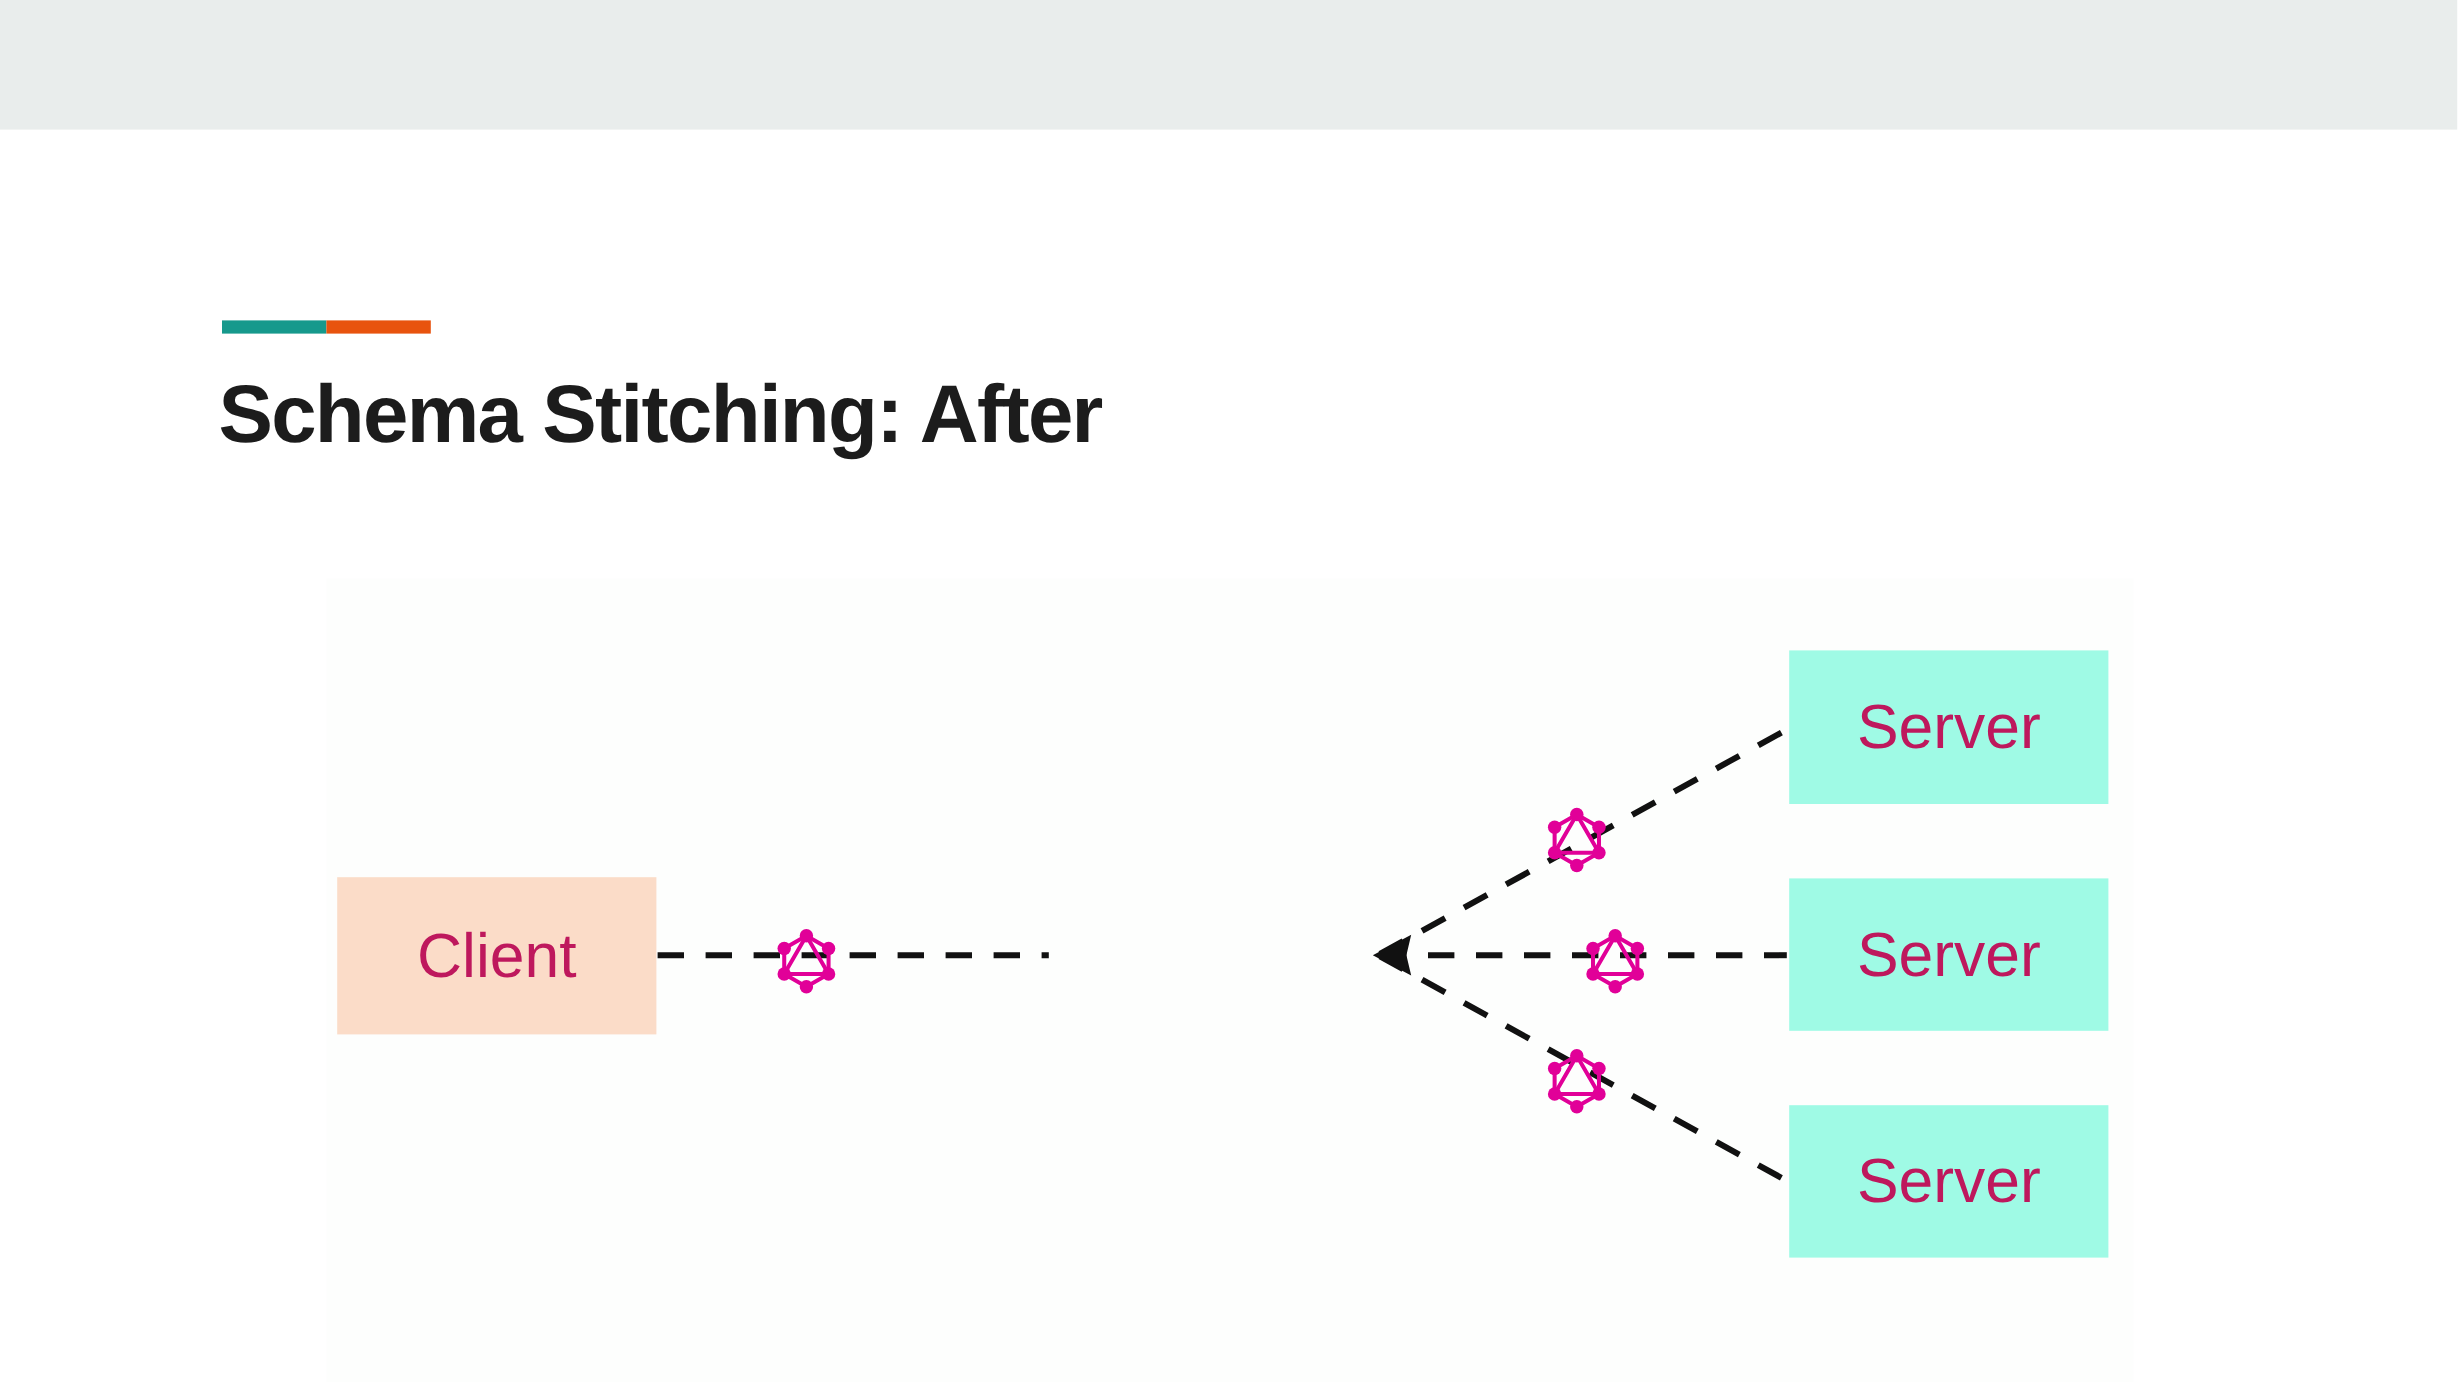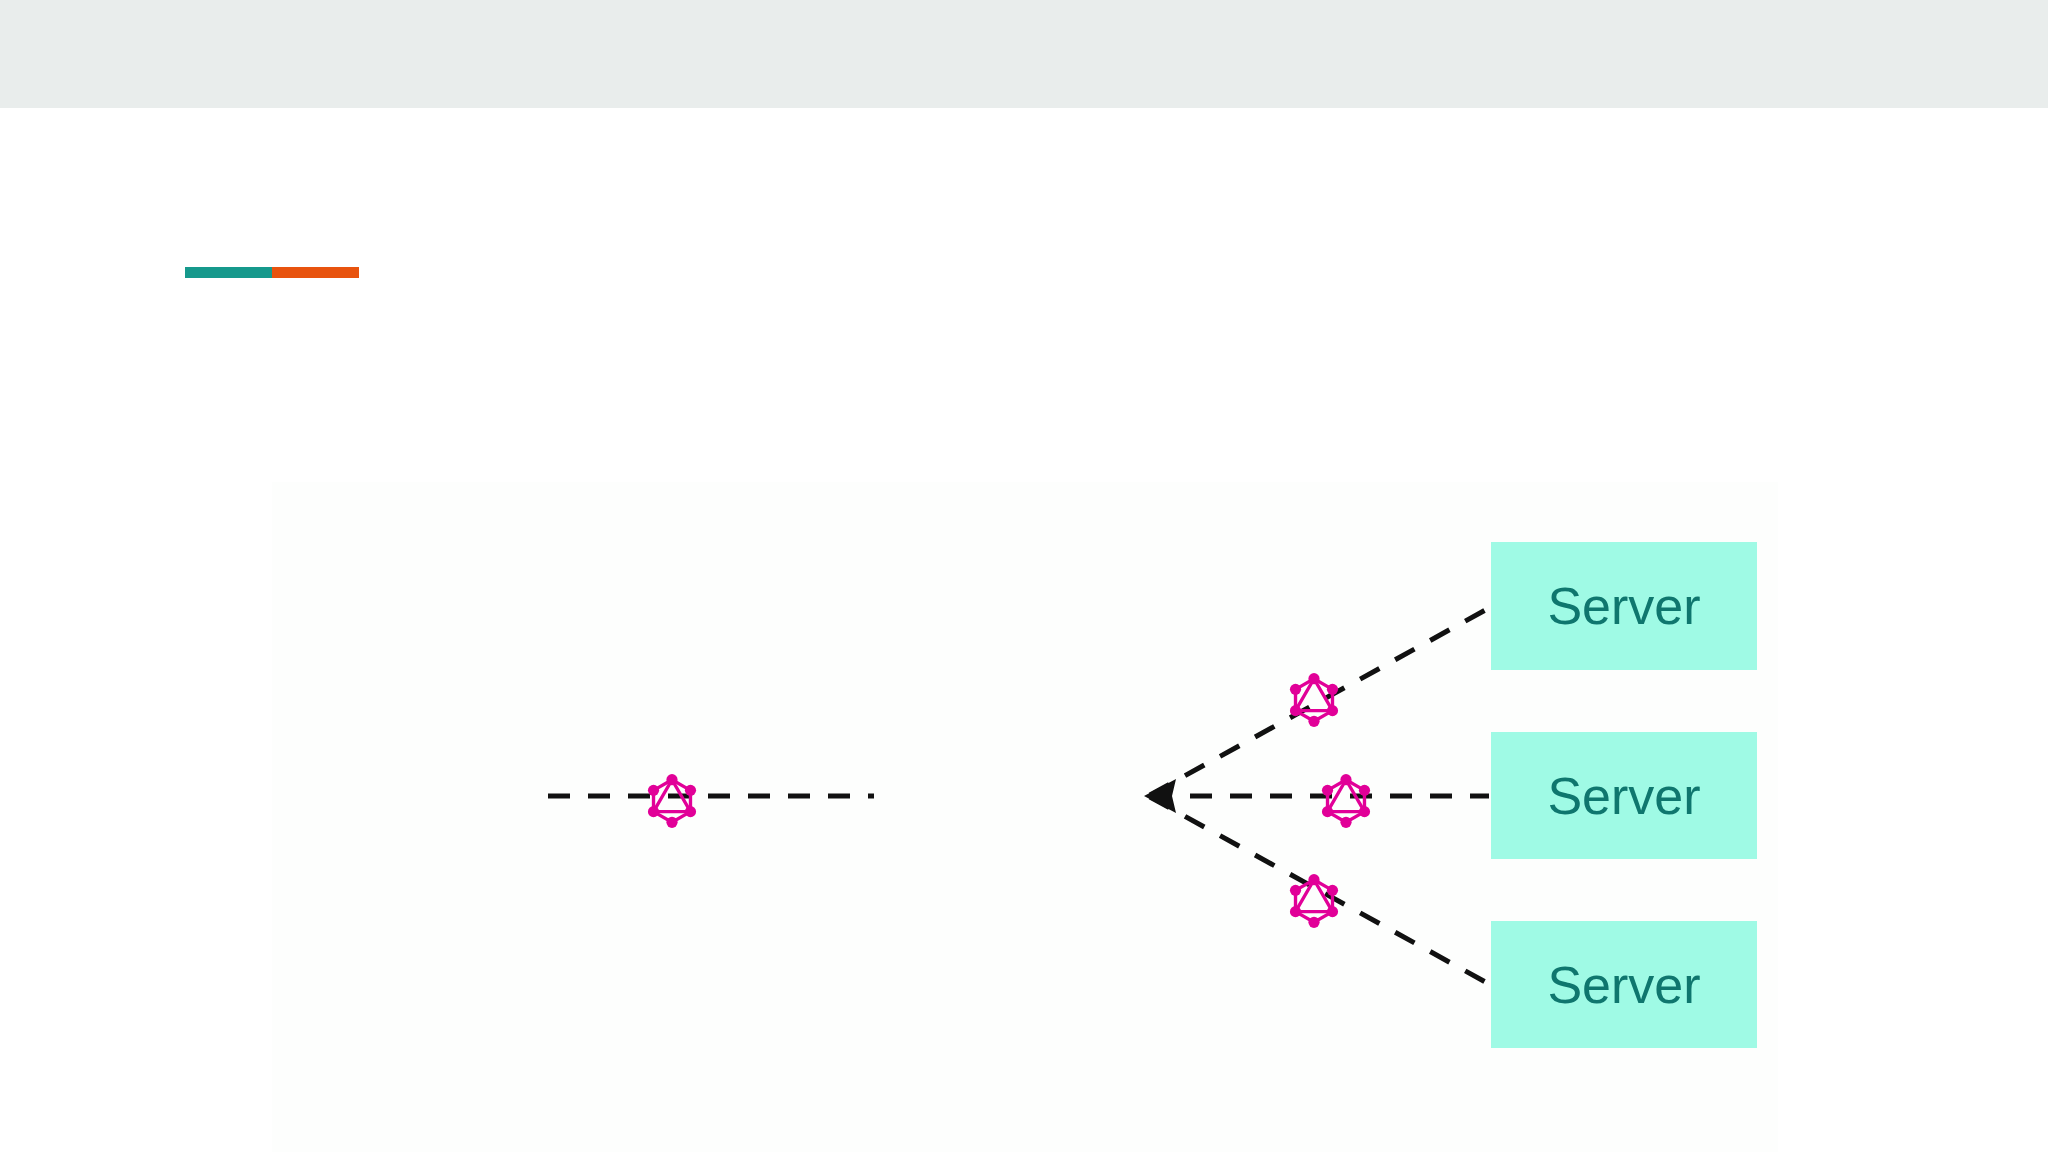--- a/index.html
+++ b/index.html
@@ -92,21 +92,21 @@
   }
 
   
   .node {
     position: absolute;
     display: flex;
     align-items: center;
     justify-content: center;
     font-size: 52px;
     font-weight: normal;
-    color: #0f766e;
+    color: #be185d;
     line-height: 1;
     white-space: nowrap;
   }
   .node-client {
     left: 281px;  top: 731px;
     width: 266px; height: 131px;
     background: #fbdcc8;
   }
   .node-stitcher {
     left: 876px;  top: 731px;
@@ -148,38 +148,42 @@
 <div id="slide">
 
   <div class="top-band"></div>
   <div class="bg-panel"></div>
 
   <div class="accent-rule">
     <div class="seg-teal"></div>
     <div class="seg-orange"></div>
   </div>
 
+  <div class="slide-title">Schema Stitching: After</div>
 
   <div class="diagram">
 
     <svg class="edges" viewBox="0 0 2048 1152">
 
       <line x1="548" y1="796" x2="874" y2="796" stroke="#111111" stroke-width="5" stroke-dasharray="22 18" stroke-linecap="butt"></line>
 
       <line x1="1150" y1="795" x2="1489" y2="608" stroke="#111111" stroke-width="5" stroke-dasharray="22 18" stroke-linecap="butt"></line>
 
       <line x1="1150" y1="796" x2="1489" y2="796" stroke="#111111" stroke-width="5" stroke-dasharray="22 18" stroke-linecap="butt"></line>
 
       <line x1="1150" y1="797" x2="1489" y2="984" stroke="#111111" stroke-width="5" stroke-dasharray="22 18" stroke-linecap="butt"></line>
 
       <g>
         <path d="M1144 796 L1176 779 L1172 796 L1176 813 Z" fill="#111111"></path>
       </g>
     </svg>
 
+    <div class="node node-client">
+      <span>Client</span>
+    </div>
 
 
     <div class="node node-server-1">
       <span>Server</span>
     </div>
 
     <div class="node node-server-2">
       <span>Server</span>
     </div>
 

